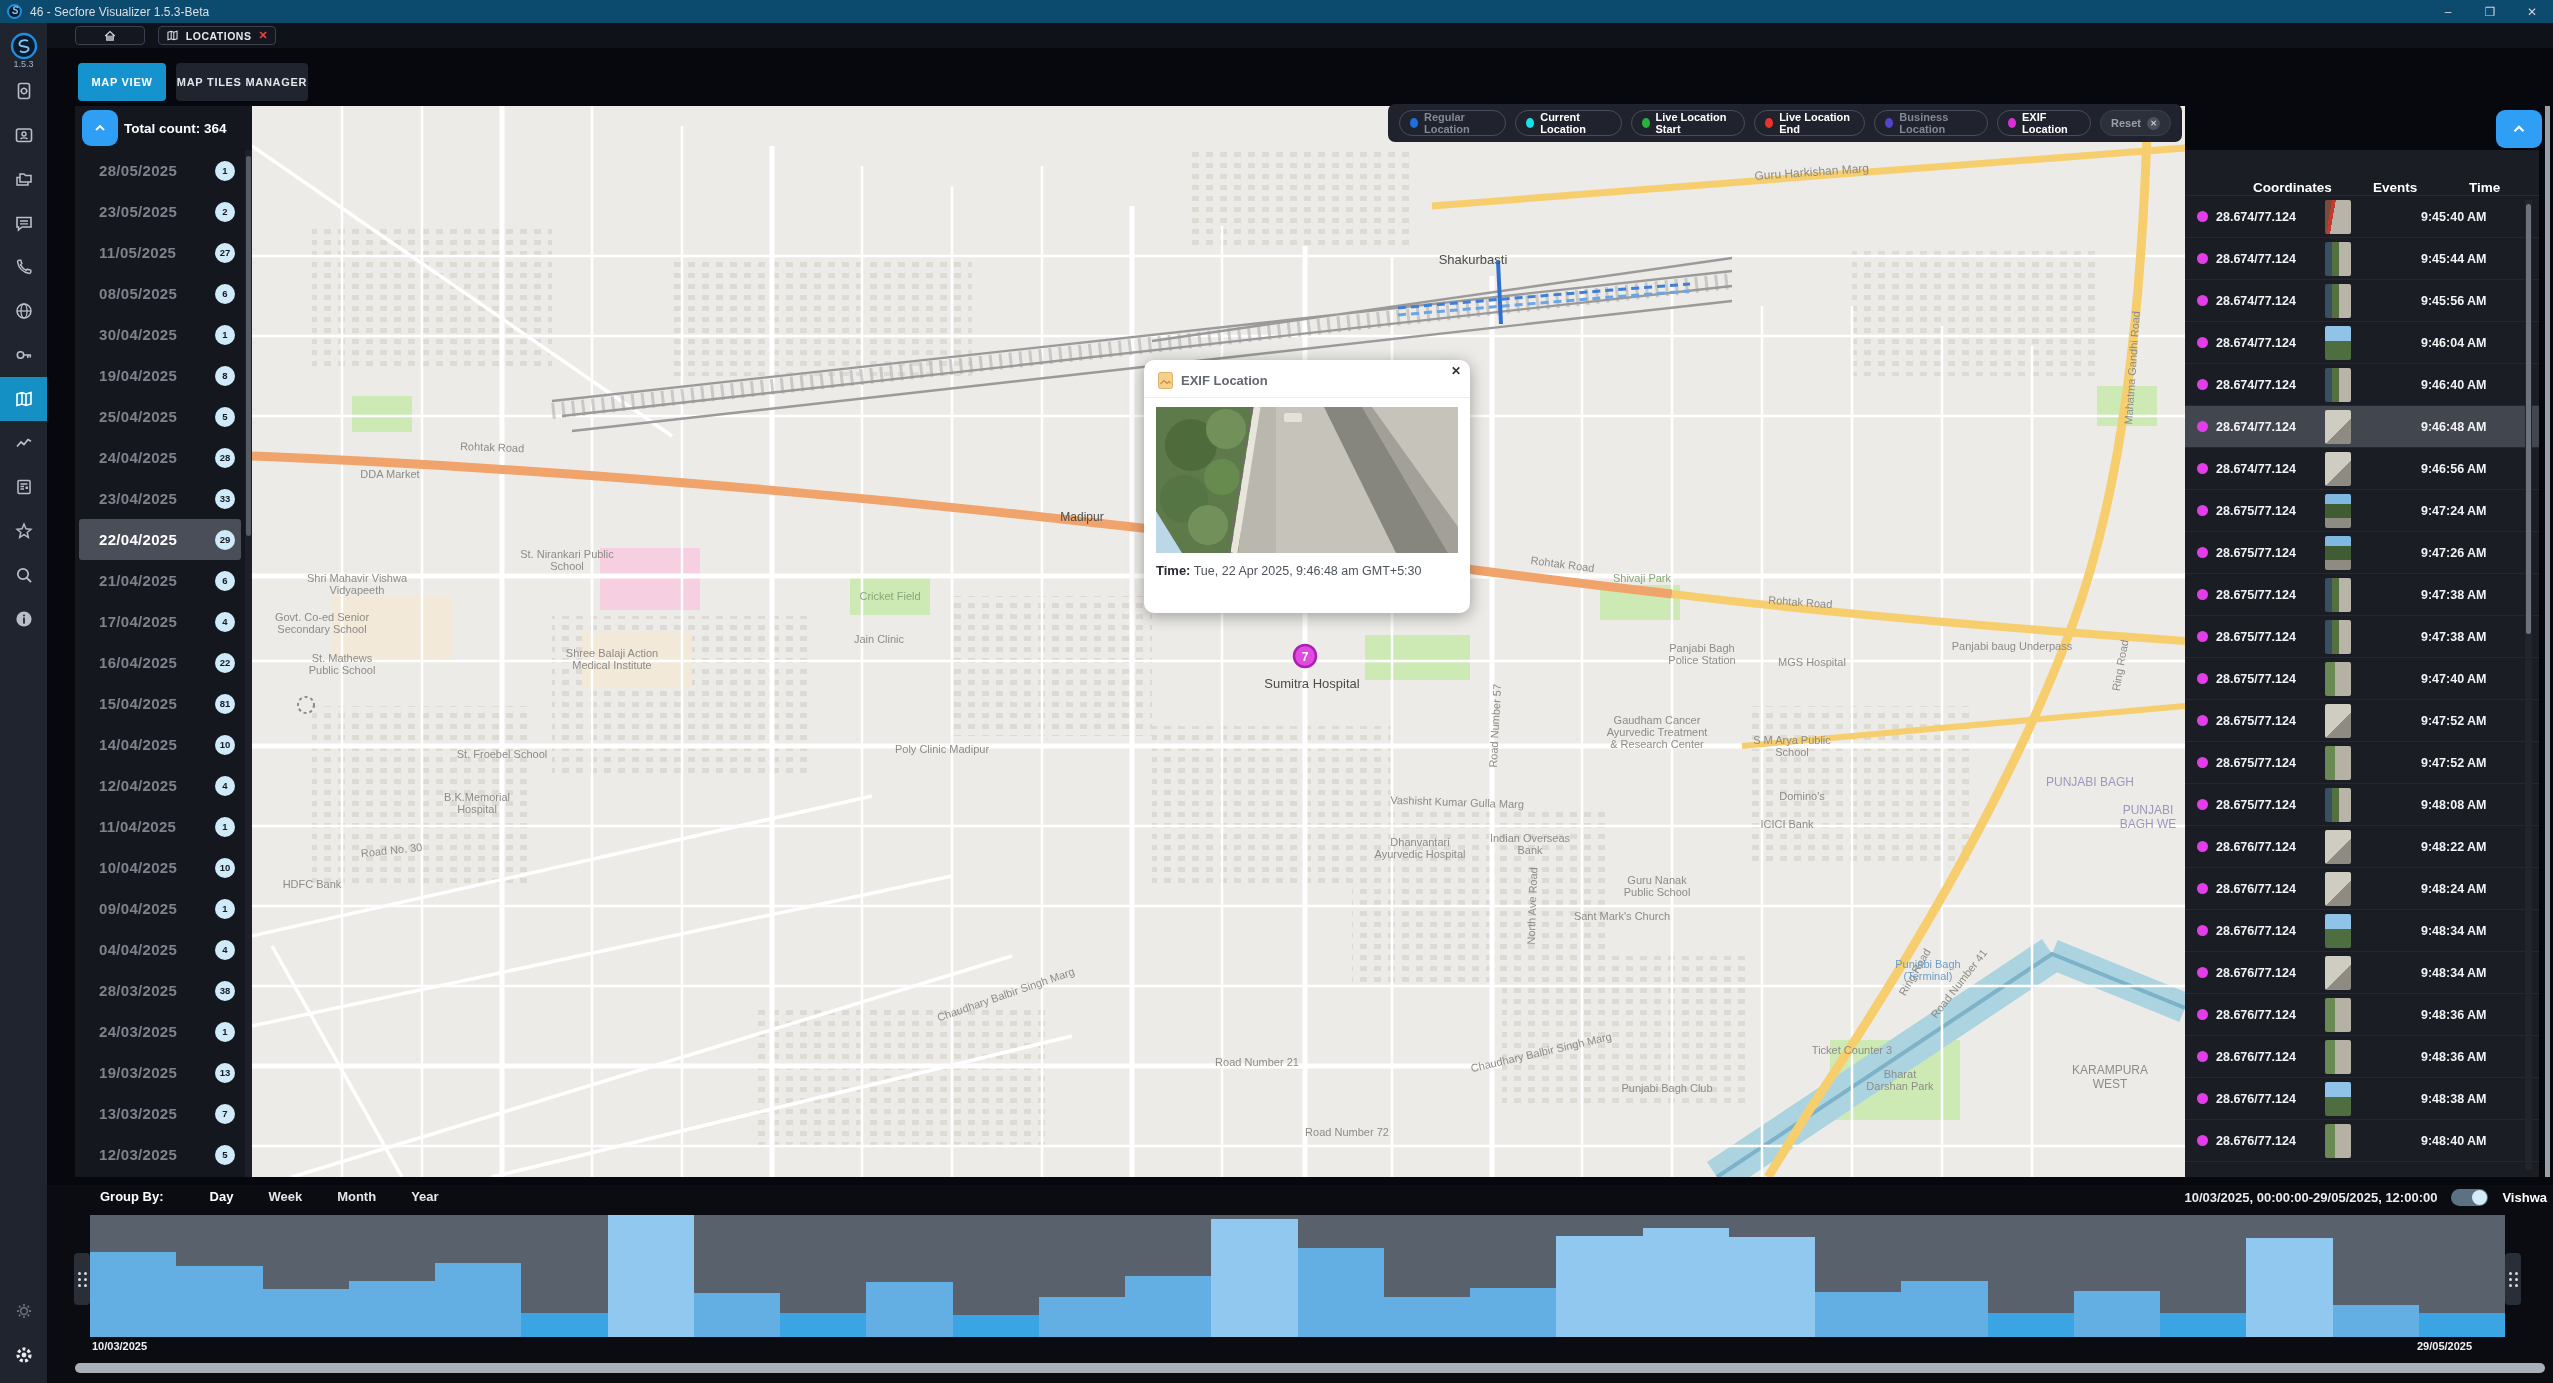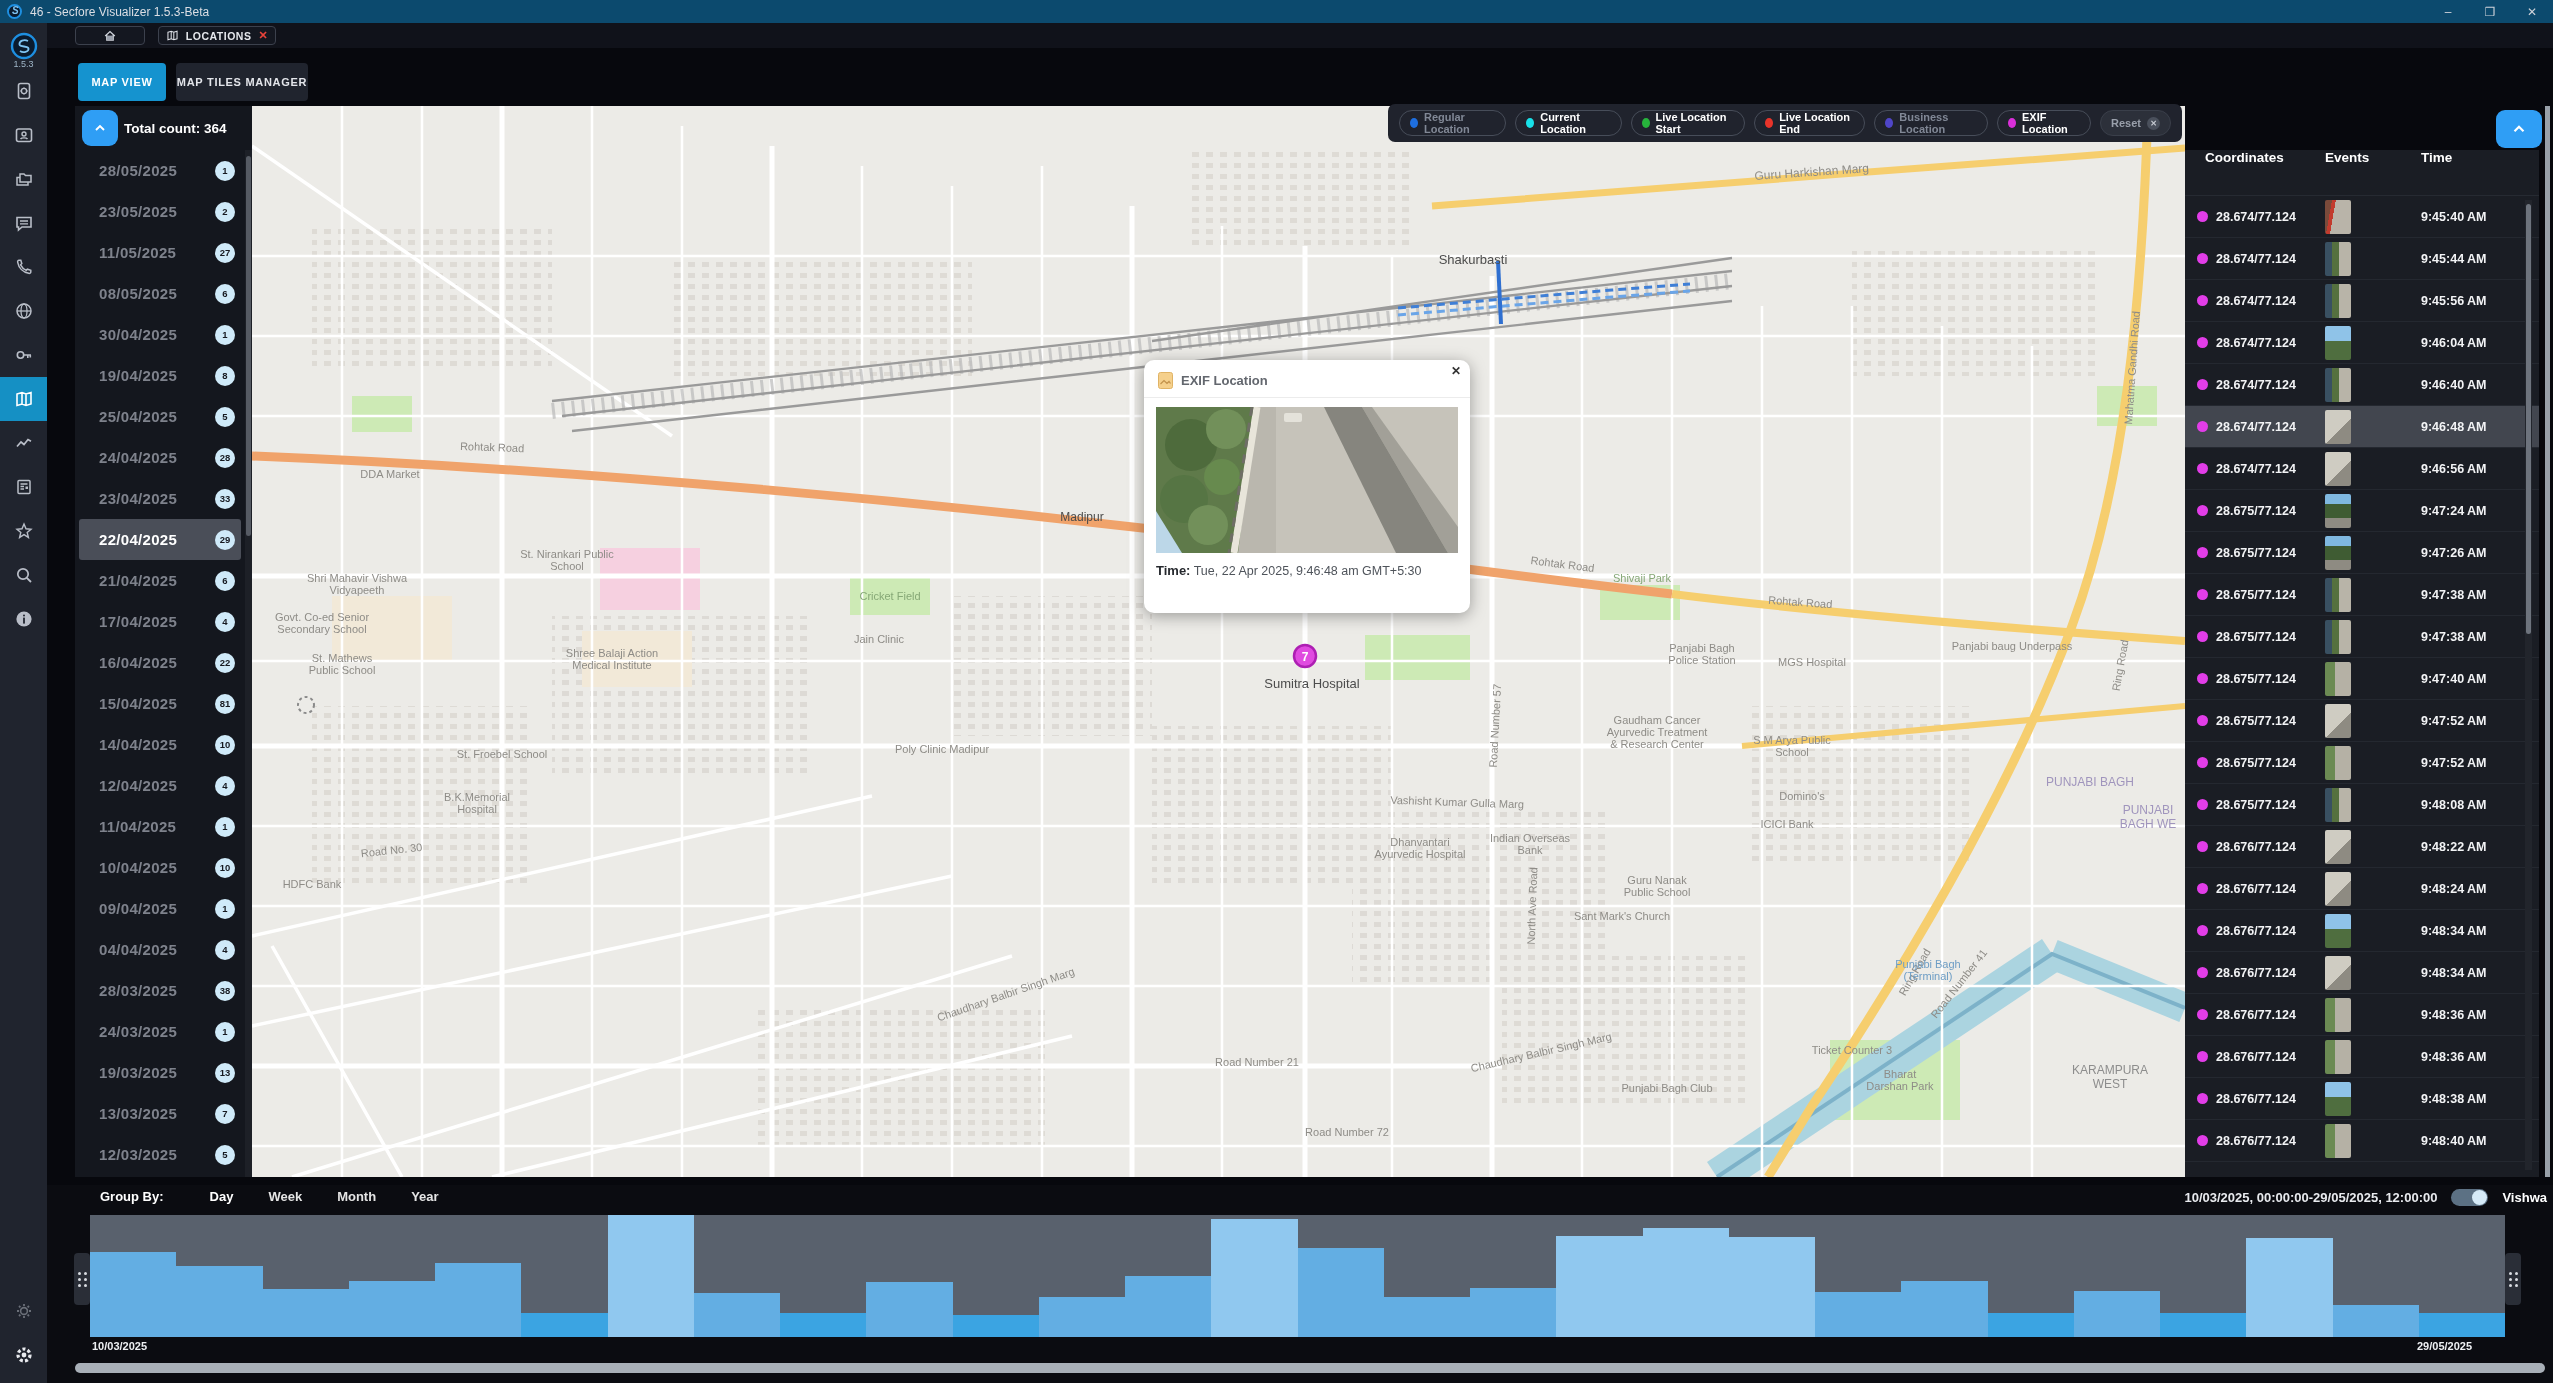--- a/index.html
+++ b/index.html
@@ -71,21 +71,21 @@
   #popup-header { display:flex; align-items:center; gap:8px; padding:12px 14px 8px 14px;
     border-bottom:1px solid #ececec; }
   #popup-title { color:#63676e; font-size:13px; font-weight:bold; }
   #popup-photo { margin:9px 12px 0 12px; width:302px; height:146px; overflow:hidden; }
   #popup-time { margin:10px 12px 0 12px; font-size:12.5px; color:#4f545b; }
   #popup-time b { color:#26292e; font-size:13px; }
   
   #events-topstrip { position:absolute; left:2185px; top:106px; width:368px; height:44px; background:#07080d; }
   #events-collapse { position:absolute; left:2496px; top:110px; width:46px; height:38px; }
   #events-panel { position:absolute; left:2185px; top:150px; width:354px; height:1027px; background:#1a1d24; }
-  #events-header { height:46px; display:flex; align-items:flex-start; border-bottom:1px solid #262a32; }
+  #events-header { height:46px; display:flex; align-items:flex-end; border-bottom:1px solid #262a32;padding-left:48px; }
   #events-header span { color:#fff; font-size:13.5px; font-weight:bold; }
   .col-coord { width:140px; padding-left:20px; }
   .col-events { width:96px; }
   .col-time { flex:1; }
   .event-row { height:42px; display:flex; align-items:center; border-bottom:1px solid #242830; }
   .event-row.selected { background:#42464f; }
   .event-dot { width:11px; height:11px; border-radius:50%; background:#e23de8; margin-left:12px; }
   .event-coord { width:117px; padding-left:8px; color:#f2f3f5; font-size:12.5px; font-weight:bold; }
   .event-thumb { width:26px; height:34px; border-radius:2px; margin-right:70px; }
   .event-time { color:#f2f3f5; font-size:12.5px; font-weight:bold; }

